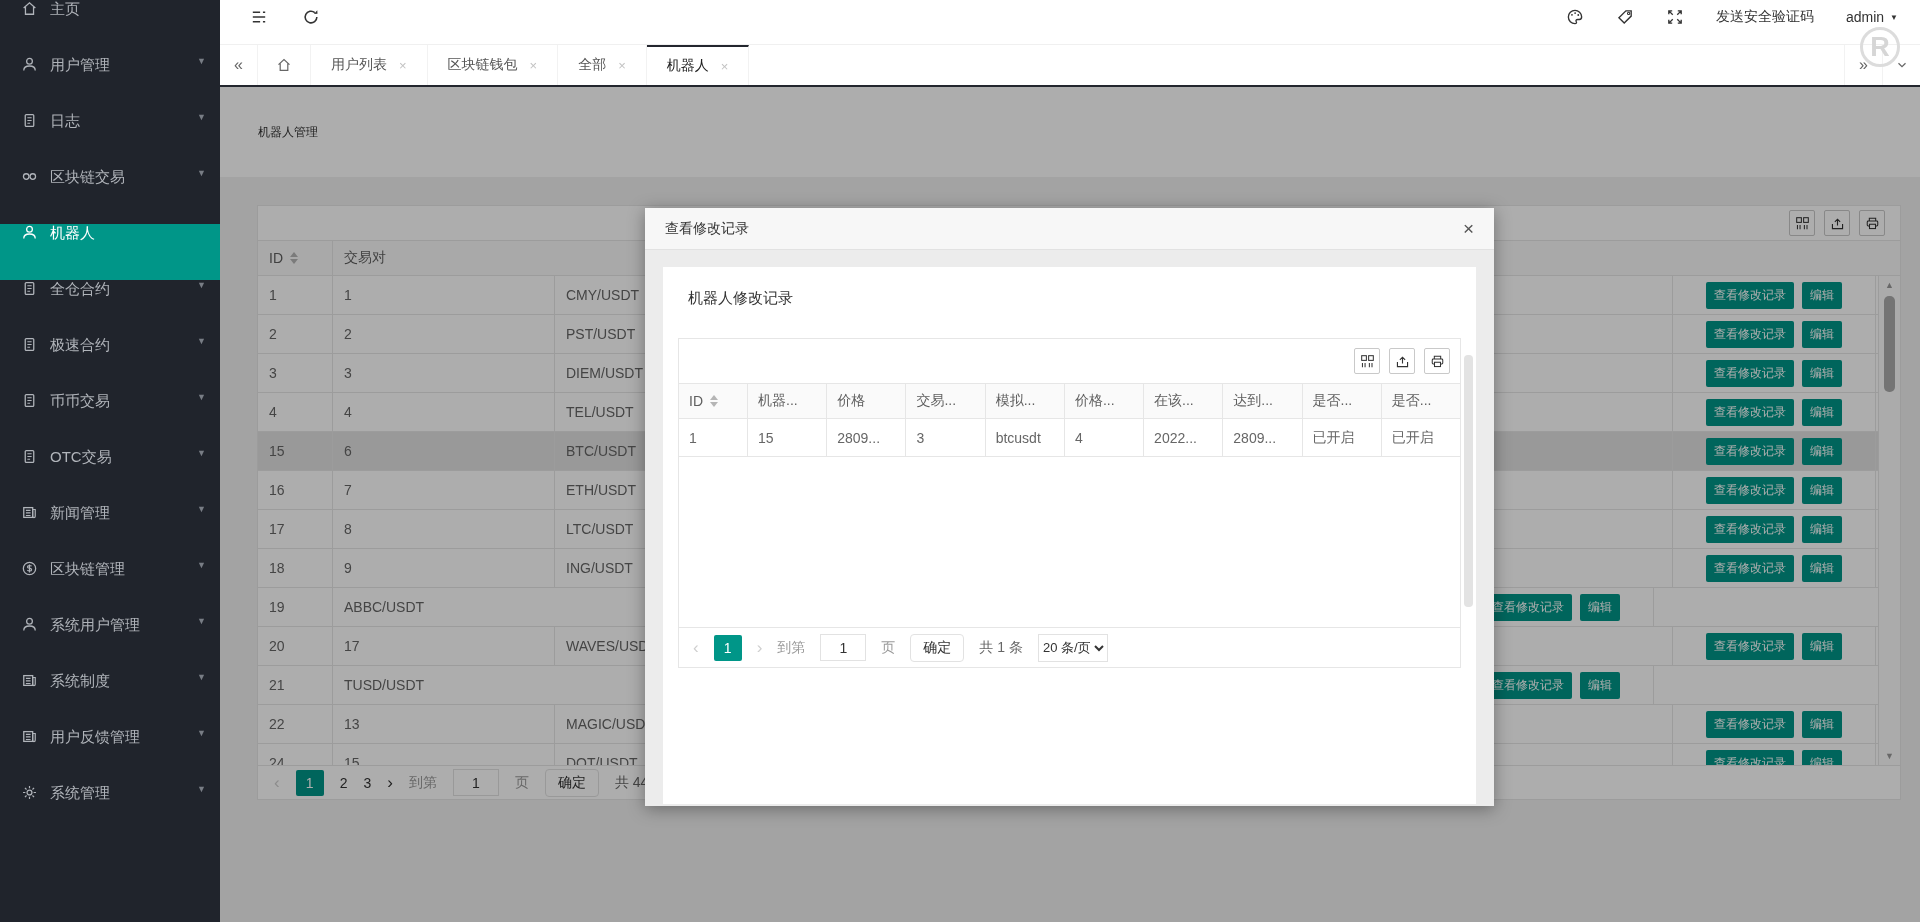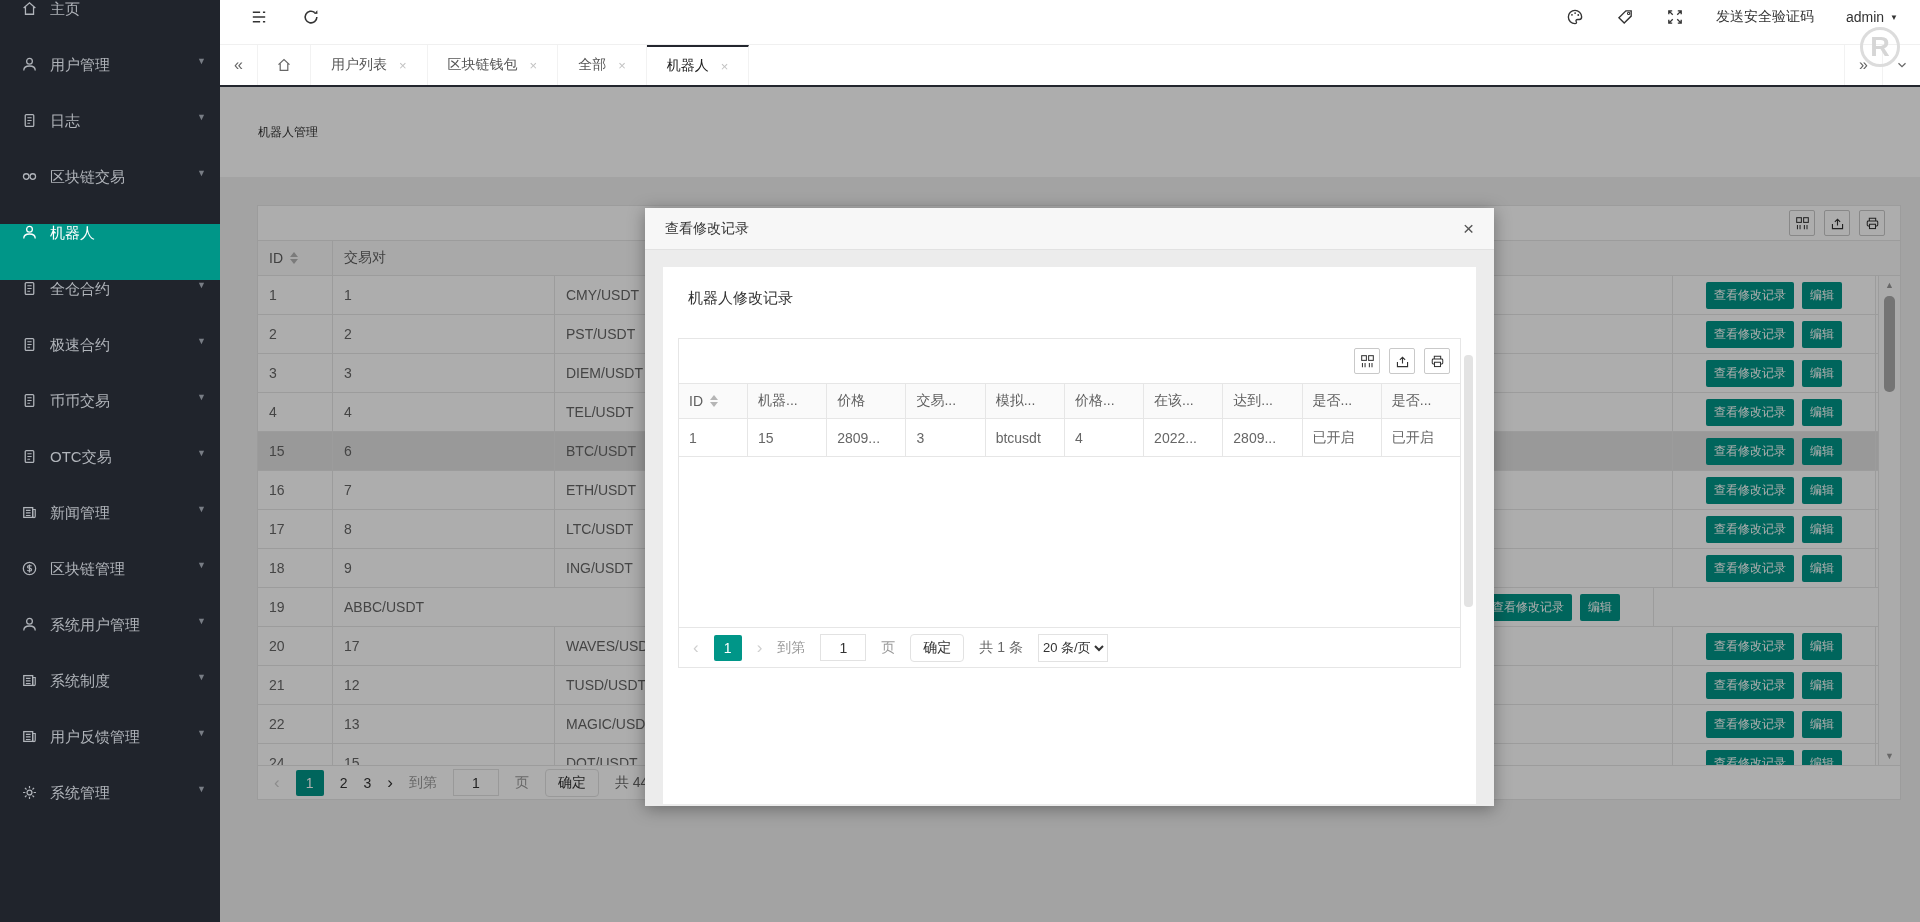--- a/index.html
+++ b/index.html
@@ -480,21 +480,20 @@
           <div class="td c-pid">17</div>
           <div class="td c-pair">WAVES/USDT</div>
           <div class="td c-rid"></div>
           <div class="td c-op">
               <button class="btn-teal">查看修改记录</button>
               <button class="btn-teal">编辑</button>
             </div>
         </div>
         <div class="trow">
           <div class="td c-id">21</div>
-          <div class="td c-pid">12</div>
           <div class="td c-pair">TUSD/USDT</div>
           <div class="td c-rid"></div>
           <div class="td c-op">
               <button class="btn-teal">查看修改记录</button>
               <button class="btn-teal">编辑</button>
             </div>
         </div>
         <div class="trow">
           <div class="td c-id">22</div>
           <div class="td c-pid">13</div>

